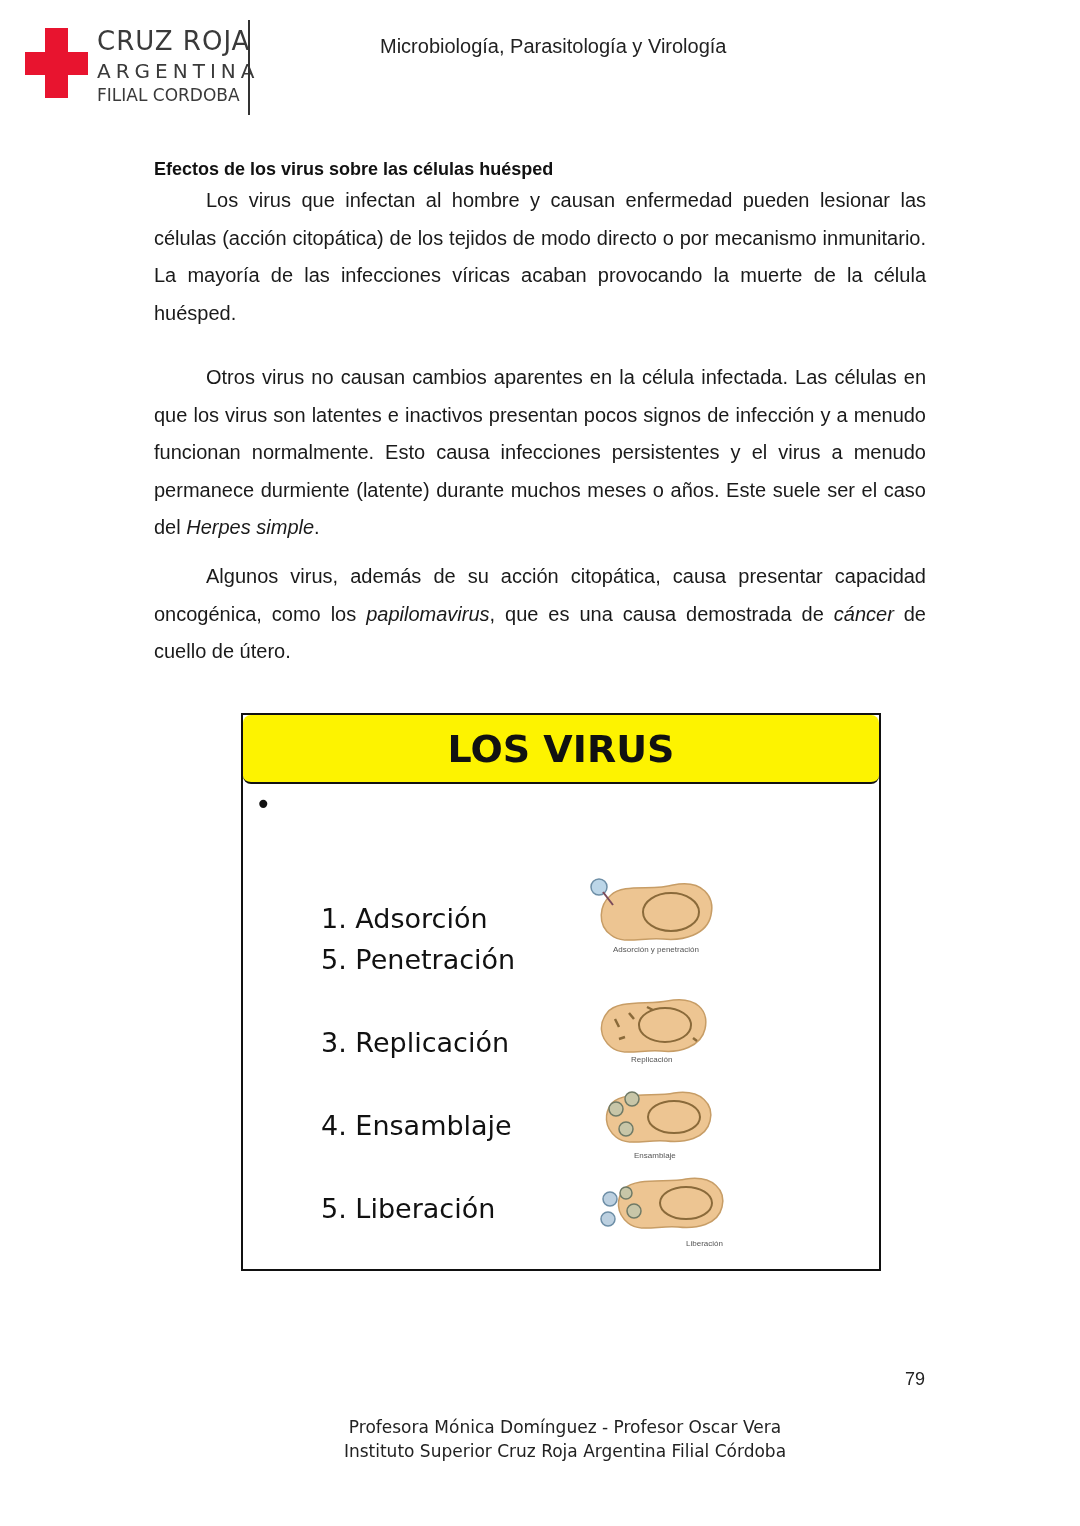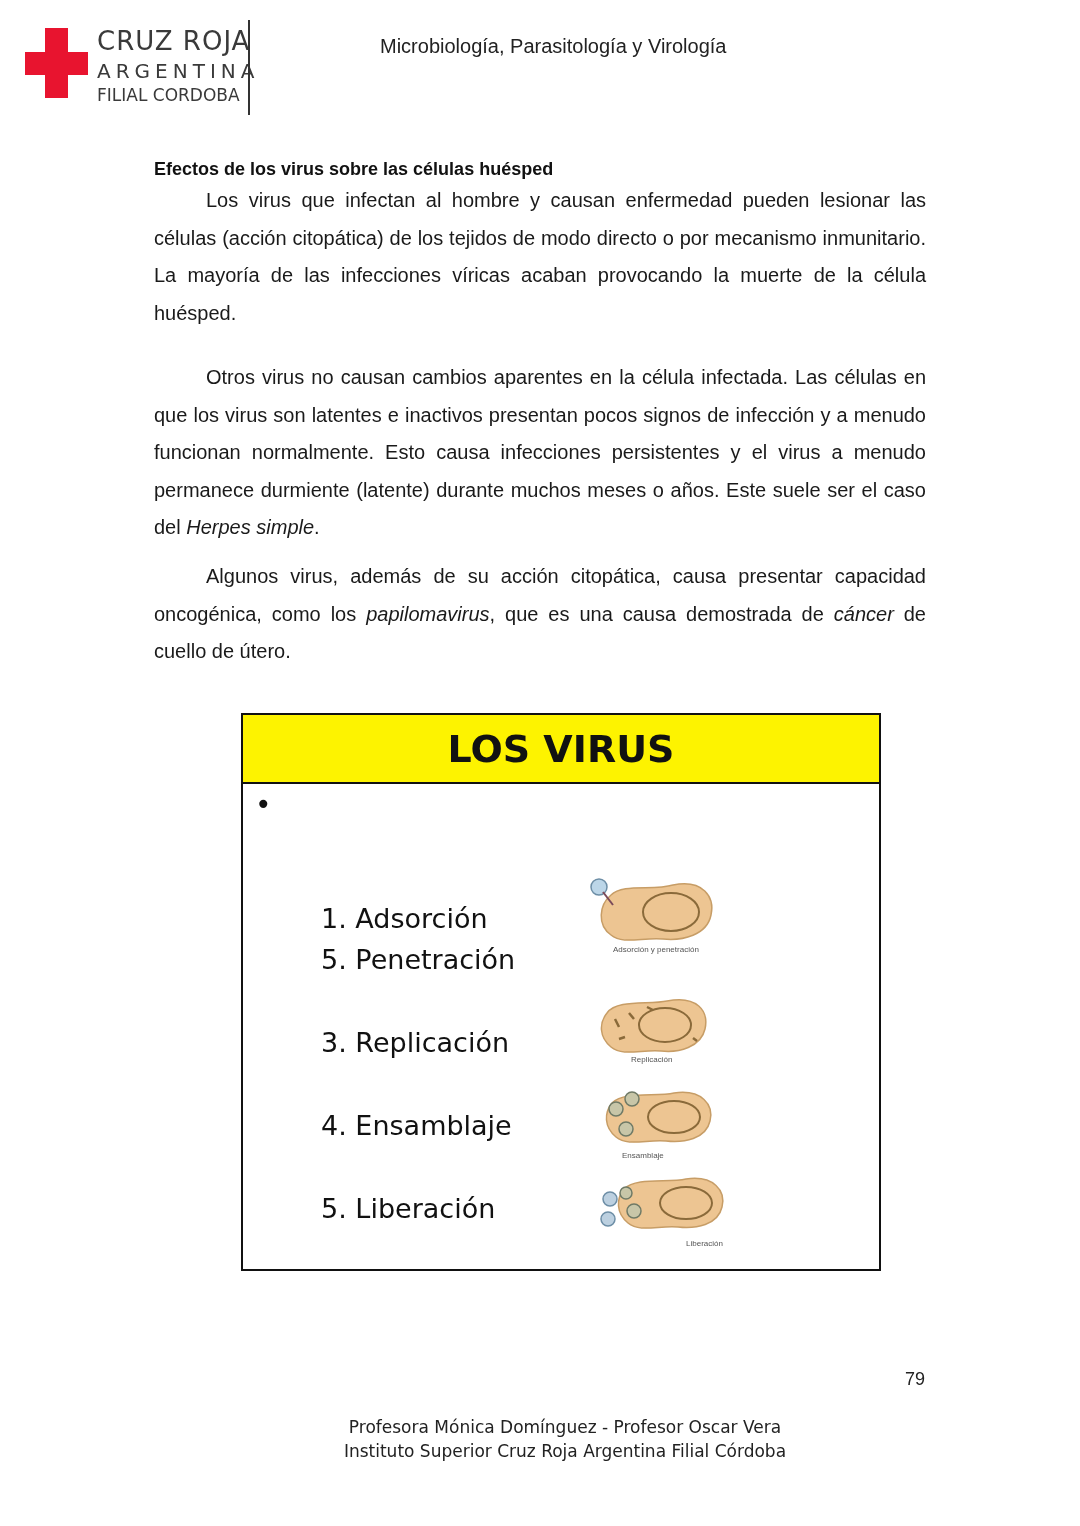--- a/index.html
+++ b/index.html
@@ -18,21 +18,21 @@
   
   .section-title { position:absolute; left:154px; top:159px; font-size:18px; font-weight:bold; color:#111; }
   .para { position:absolute; left:154px; width:772px; font-size:20px; line-height:37.5px; text-align:justify; color:#1a1a1a; }
   .para .indent { display:inline-block; width:52px; }
   .p1 { top:182px; }
   .p2 { top:359px; }
   .p3 { top:558px; }
 
   
   .fig { position:absolute; left:241px; top:713px; width:636px; height:554px; border:2px solid #111; background:#fff; }
-  .fig-head { position:absolute; left:0; top:0; width:636px; height:67px; background:#fdf300; border-bottom:2px solid #111; display:flex; align-items:center; justify-content:center; }
+  .fig-head { position:absolute; left:0; top:0; width:636px; height:67px; background:#fdf300; border-bottom:2px solid #111; display:flex; align-items:center; justify-content:center;border-radius:8px; }
   .fig-title { font-family:"DejaVu Sans", sans-serif; font-weight:bold; font-size:38px; color:#111; letter-spacing:0px; }
   .fig-bullet { position:absolute; left:12px; top:73px; font-size:28px; font-family:"DejaVu Sans", sans-serif; }
   .fig-intro { position:absolute; left:34px; top:74px; width:590px; font-family:"DejaVu Sans", sans-serif; font-size:27px; line-height:34px; color:#111; }
   .step { position:absolute; left:78px; font-family:"DejaVu Sans", sans-serif; font-size:27px; color:#111; white-space:nowrap; }
   .cell-wrap { position:absolute; }
   .cell-cap { position:absolute; font-size:8px; color:#555; font-family:"Liberation Sans", sans-serif; white-space:nowrap; }
 
   
   .page-number { position:absolute; left:905px; top:1369px; font-size:18px; color:#222; }
   .footer { position:absolute; left:0; width:1130px; text-align:center; font-family:"DejaVu Sans", sans-serif; font-size:17px; color:#222; }
@@ -92,21 +92,21 @@
   </div>
 
   <div class="cell-wrap" style="left:355px; top:370px;">
     <svg width="120" height="70" viewBox="0 0 120 70">
       <path d="M14 18 C26 6 58 12 76 8 C104 4 116 20 112 36 C108 54 86 58 68 56 C50 54 30 62 18 52 C6 42 6 28 14 18 Z" fill="#edc592" stroke="#c79d66" stroke-width="1.5"></path>
       <ellipse cx="76" cy="32" rx="26" ry="16" fill="none" stroke="#8a6a3a" stroke-width="2"></ellipse>
       <circle cx="18" cy="24" r="7" fill="#c8c6a8" stroke="#6f7a66" stroke-width="1.5"></circle>
       <circle cx="34" cy="14" r="7" fill="#c8c6a8" stroke="#6f7a66" stroke-width="1.5"></circle>
       <circle cx="28" cy="44" r="7" fill="#c8c6a8" stroke="#6f7a66" stroke-width="1.5"></circle>
     </svg>
-    <div class="cell-cap" style="left:24px; top:66px;">Ensamblaje</div>
+    <div class="cell-cap" style="left:36px; top:66px;">Ensamblaje</div>
   </div>
 
   <div class="cell-wrap" style="left:355px; top:458px;">
     <svg width="130" height="70" viewBox="0 0 130 70">
       <path d="M26 16 C38 4 70 10 88 6 C116 2 128 18 124 34 C120 52 98 56 80 54 C62 52 42 60 30 50 C18 40 18 26 26 16 Z" fill="#edc592" stroke="#c79d66" stroke-width="1.5"></path>
       <ellipse cx="88" cy="30" rx="26" ry="16" fill="none" stroke="#8a6a3a" stroke-width="2"></ellipse>
       <circle cx="12" cy="26" r="7" fill="#bcd0e0" stroke="#6d8ea6" stroke-width="1.5"></circle>
       <circle cx="10" cy="46" r="7" fill="#bcd0e0" stroke="#6d8ea6" stroke-width="1.5"></circle>
       <circle cx="28" cy="20" r="6" fill="#c8c6a8" stroke="#6f7a66" stroke-width="1.5"></circle>
       <circle cx="36" cy="38" r="7" fill="#c8c6a8" stroke="#6f7a66" stroke-width="1.5"></circle>

